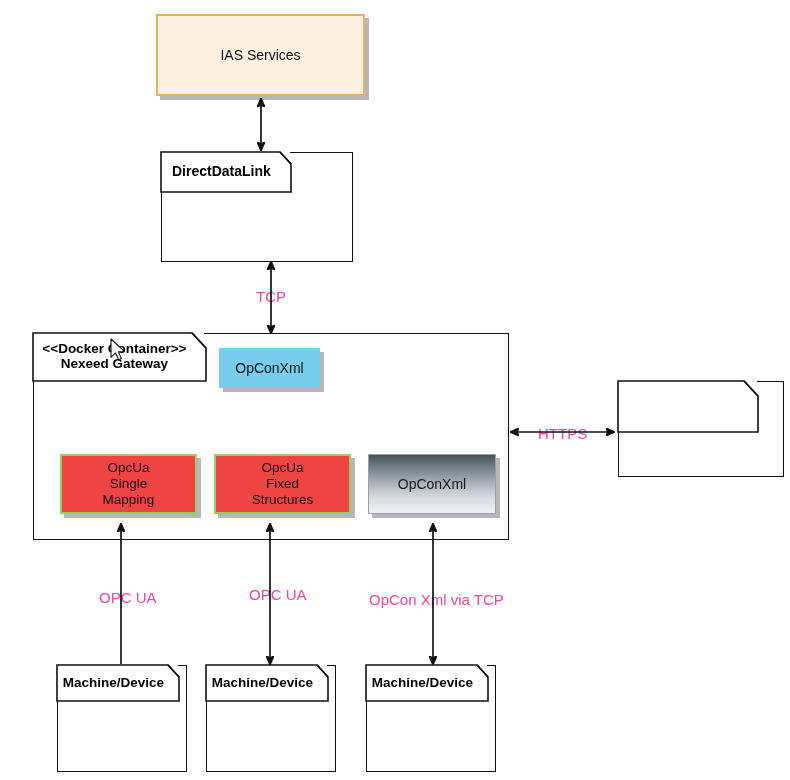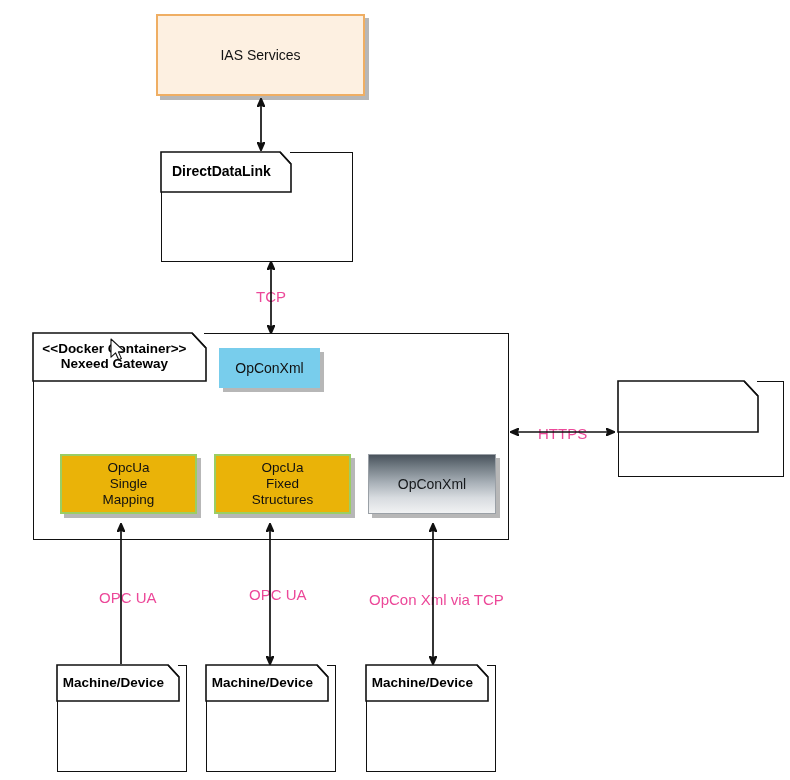--- a/index.html
+++ b/index.html
@@ -71,21 +71,21 @@
     background: #FDF0E1;
     border: 2px solid #EFAE63;
     font-size: 14px;
   }
   .box-blue {
     background: #78CDEC;
     border: 1px solid #78CDEC;
     font-size: 14px;
   }
   .box-green {
-    background: #eab308;
+    background: #ef4444;
     border: 2px solid #9BCE63;
     font-size: 13.5px;
   }
   .box-grad {
     background: linear-gradient(to bottom, #49525C 0%, #6E7880 18%, #A9B1B8 48%, #D8DCE0 74%, #F1F2F3 100%);
     border: 1px solid #9aa0a6;
     font-size: 14px;
     color: #16191c;
   }
 

